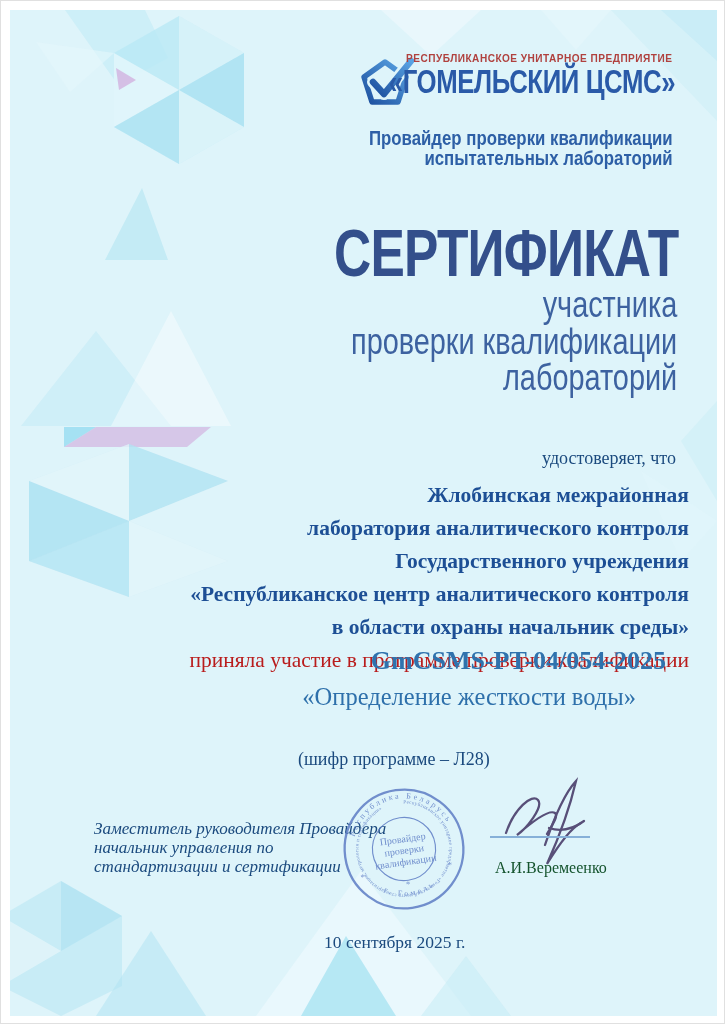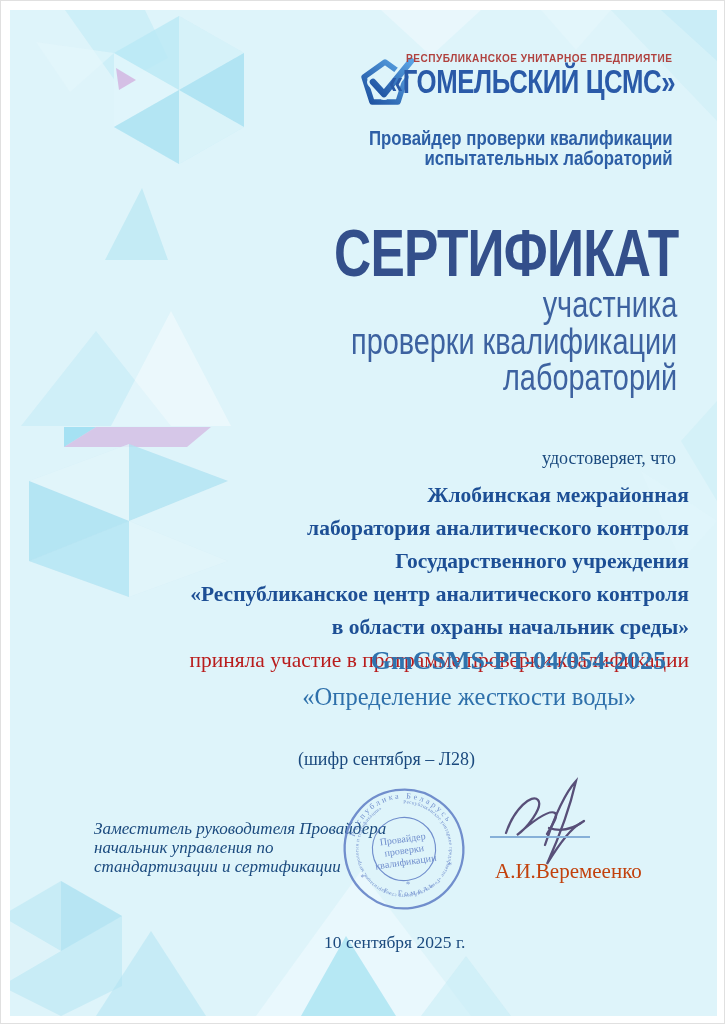--- a/index.html
+++ b/index.html
@@ -32,21 +32,21 @@
   .certifies{top:447px;right:48px;font-size:18px;color:#1b4a7e;white-space:nowrap;}
   .participant{top:478px;right:35px;text-align:right;font-weight:700;font-size:21.5px;
     line-height:33px;color:#1d4f95;white-space:nowrap;}
   .participant .regular{font-weight:400;color:#b91c1c;text-align:right;}
   .program-code{top:645px;right:58px;font-weight:700;font-size:26px;color:#2f72ad;white-space:nowrap;}
   .program-name{top:682px;right:88px;font-size:24.5px;color:#2e70ab;white-space:nowrap;}
   .participant-code{top:748px;left:297px;font-size:18px;color:#1b4a7e;white-space:nowrap;}
   
   .sign-block{top:818px;left:93px;font-size:17px;line-height:19px;color:#1b4a7e;font-style:italic;}
   .sig-line{top:835px;left:489px;width:100px;height:2px;background:#86b0d8;}
-  .signer-name{top:858px;left:494px;font-size:21px;color:#c2410c;white-space:nowrap;}
+  .signer-name{top:858px;left:494px;font-size:16px;color:#14532d;white-space:nowrap;}
   .date-line{top:931px;left:323px;font-size:17.5px;color:#1b4a7e;white-space:nowrap;}
   .logo{left:358px;top:54px;}
   .stamp{left:336px;top:781px;}
   .signature-svg{left:487px;top:770px;}
 </style>
 </head>
 <body>
 
 <div class="page">
   <div class="inner-bg"></div>
@@ -136,21 +136,21 @@
   <div class="abs participant">
     <div>Жлобинская межрайонная</div>
     <div>лаборатория аналитического контроля</div>
     <div>Государственного учреждения</div>
     <div>«Республиканское центр аналитического контроля</div>
     <div>в области охраны начальник среды»</div>
     <div class="regular">приняла участие в программе проверки квалификации</div>
   </div>
   <div class="abs program-code">GmCSMS-PT-04/054-2025</div>
   <div class="abs program-name">«Определение жесткости воды»</div>
-  <div class="abs participant-code">(шифр сентября – Л28)</div>
+  <div class="abs participant-code">(шифр программе – Л28)</div>
 
   <div class="abs sign-block">
     <div>Заместитель руководителя Провайдера</div>
     <div>начальник управления по</div>
     <div>стандартизации и сертификации</div>
   </div>
 
   <svg class="abs stamp" width="134" height="134" viewBox="0 0 140 140" xmlns="http://www.w3.org/2000/svg">
     <g transform="rotate(-8 70 70)" fill="none" stroke="#5e7dc5" opacity=".85">
       <circle cx="70" cy="70" r="62" stroke-width="2.4"></circle>

